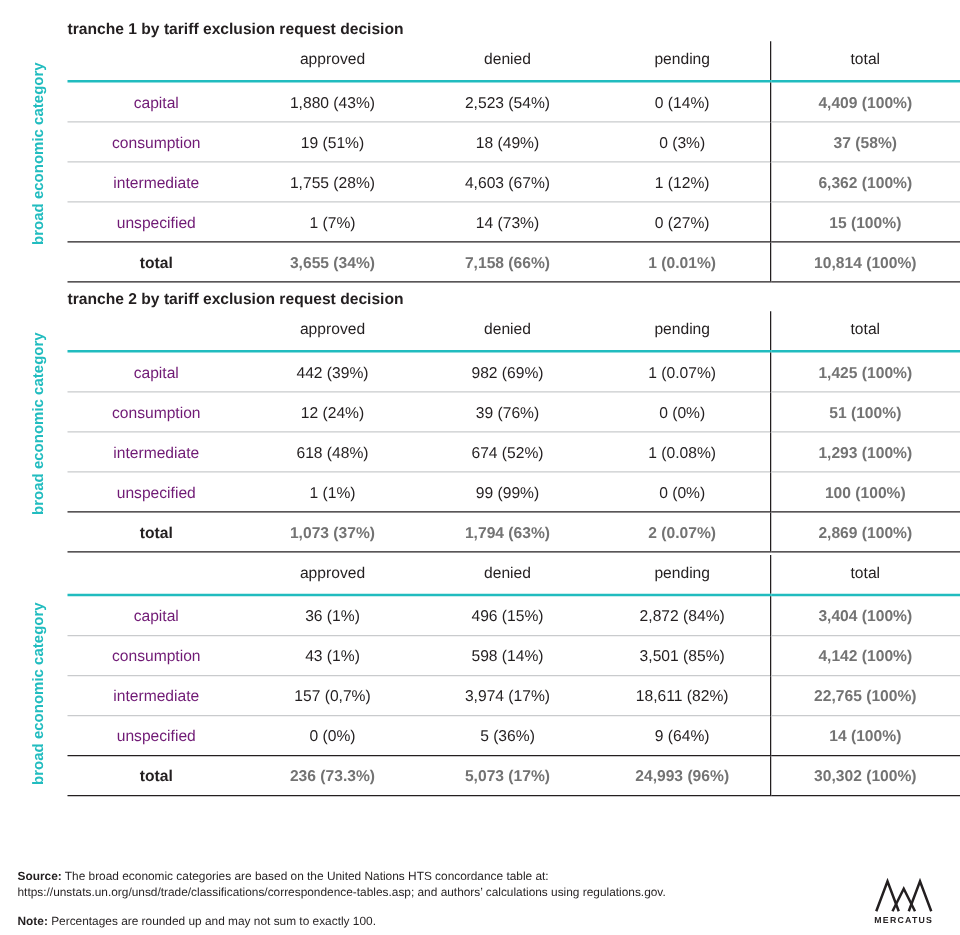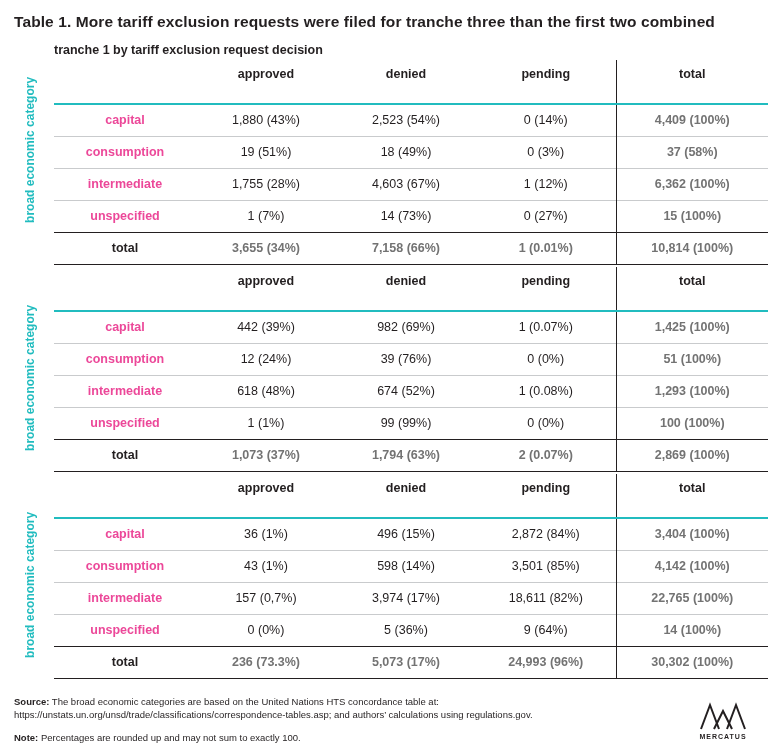--- a/index.html
+++ b/index.html
@@ -55,33 +55,33 @@
   table.t col.c-tot   { width: 152px; }
 
   table.t th, table.t td {
     font-size: 12.5px;
     padding: 0;
     height: 31px;
     vertical-align: middle;
     text-align: center;
   }
   table.t thead th {
-    font-weight: bold;
+    font-weight: normal;
     color: #231f20;
     height: 28px;
-    padding-bottom: 15px;
+    padding-bottom: 3px;
   }
   .rowline td { border-top: 1px solid #c9cbcd; }
   .hdrline td, .hdrline th { border-top: 2px solid #21bcbf; }
   .totline td { border-top: 1.6px solid #231f20; }
   .botline td { border-bottom: 1.6px solid #231f20; }
 
   .cat {
-    color: #ec4899;
-    font-weight: bold;
+    color: #701a75;
+    font-weight: normal;
     text-align: center;
   }
   .cat.total {
     color: #231f20;
     font-weight: bold;
   }
   .num { color: #231f20; }
   .tot { font-weight: bold; color: #737373; }
   
   .vsep { border-left: 1.6px solid #231f20; }
@@ -133,21 +133,20 @@
     color: #231f20;
     margin-top: 2px;
     font-weight: bold;
   }
 </style>
 </head>
 <body>
 
 <div class="page">
 
-  <div class="title">Table 1. More tariff exclusion requests were filed for tranche three than the first two combined</div>
 
   <div class="block">
     <div class="block-caption">tranche 1 by tariff exclusion request decision</div>
     <div class="axis" style="top:30px;height:162px;">
       <span>broad economic category</span>
     </div>
     <table class="t">
       <colgroup>
         <col class="c-cat">
           <col class="c-num">
@@ -198,20 +197,21 @@
           <td class="tot">3,655 (34%)</td>
           <td class="tot">7,158 (66%)</td>
           <td class="tot">1 (0.01%)</td>
           <td class="tot vsep">10,814 (100%)</td>
         </tr>
       </tbody>
     </table>
   </div>
 
   <div class="block">
+    <div class="block-caption">tranche 2 by tariff exclusion request decision</div>
     <div class="axis" style="top:30px;height:162px;">
       <span>broad economic category</span>
     </div>
     <table class="t">
       <colgroup>
         <col class="c-cat">
           <col class="c-num">
           <col class="c-num">
           <col class="c-num">
           <col class="c-tot">

